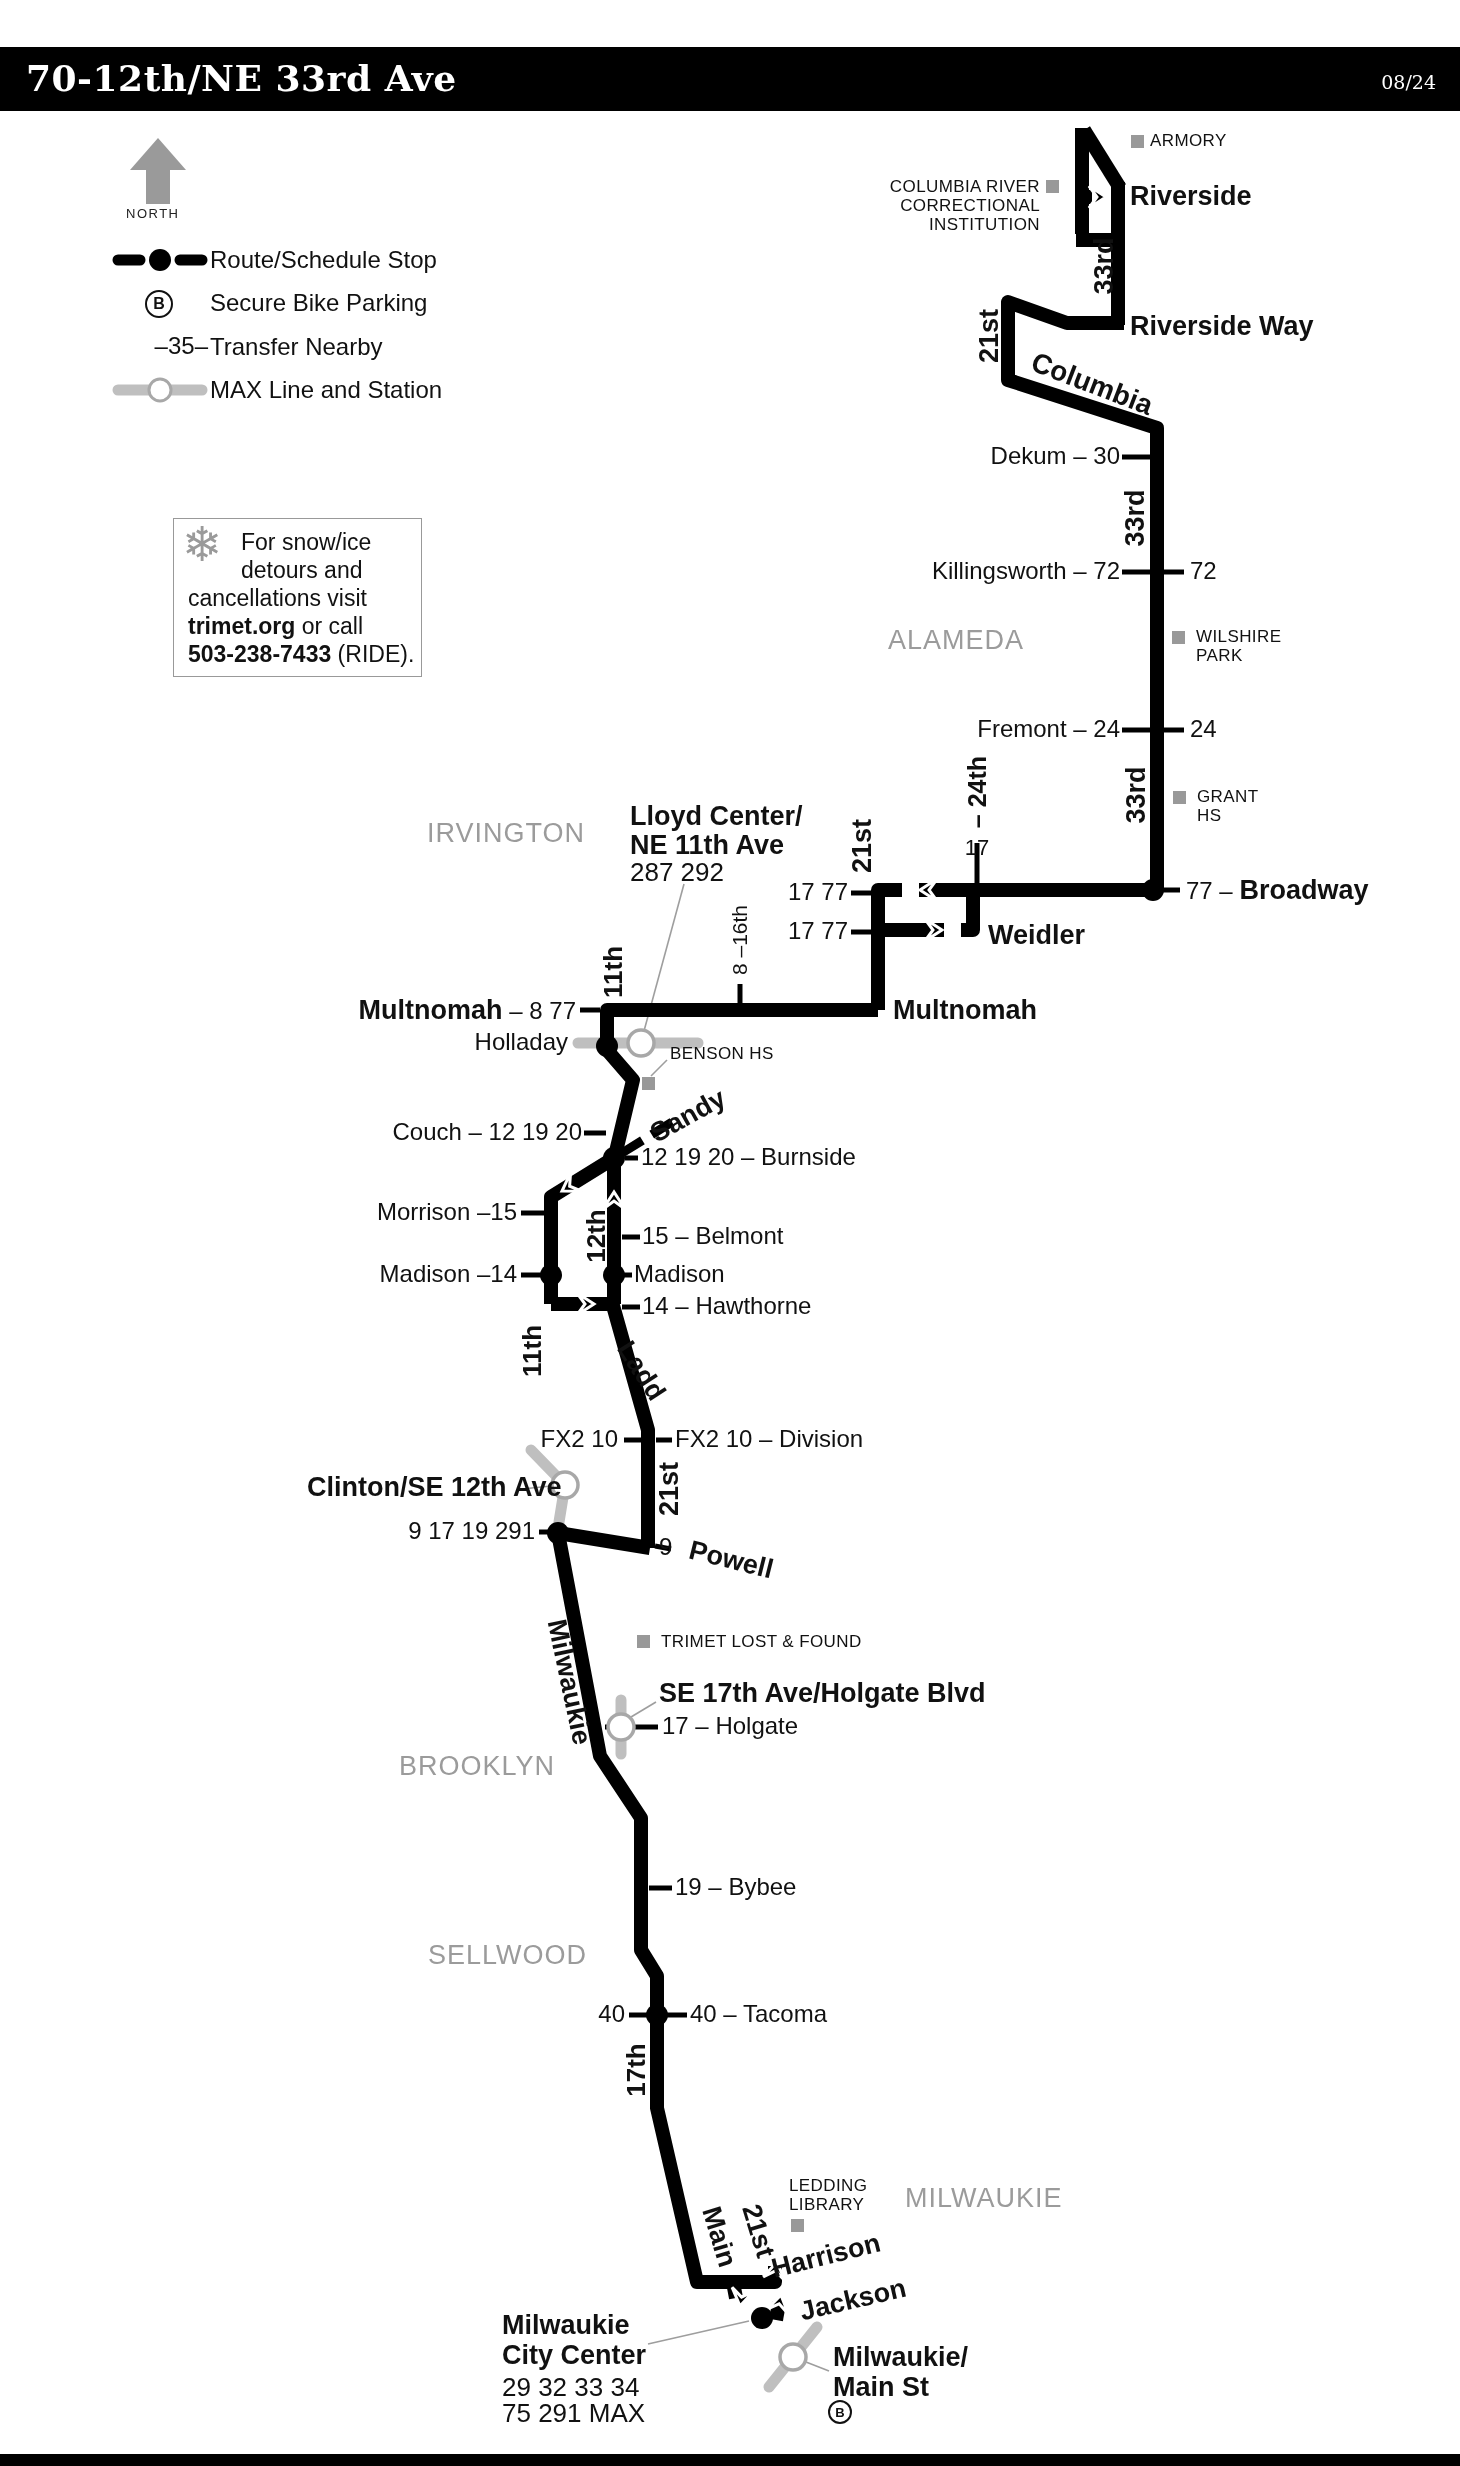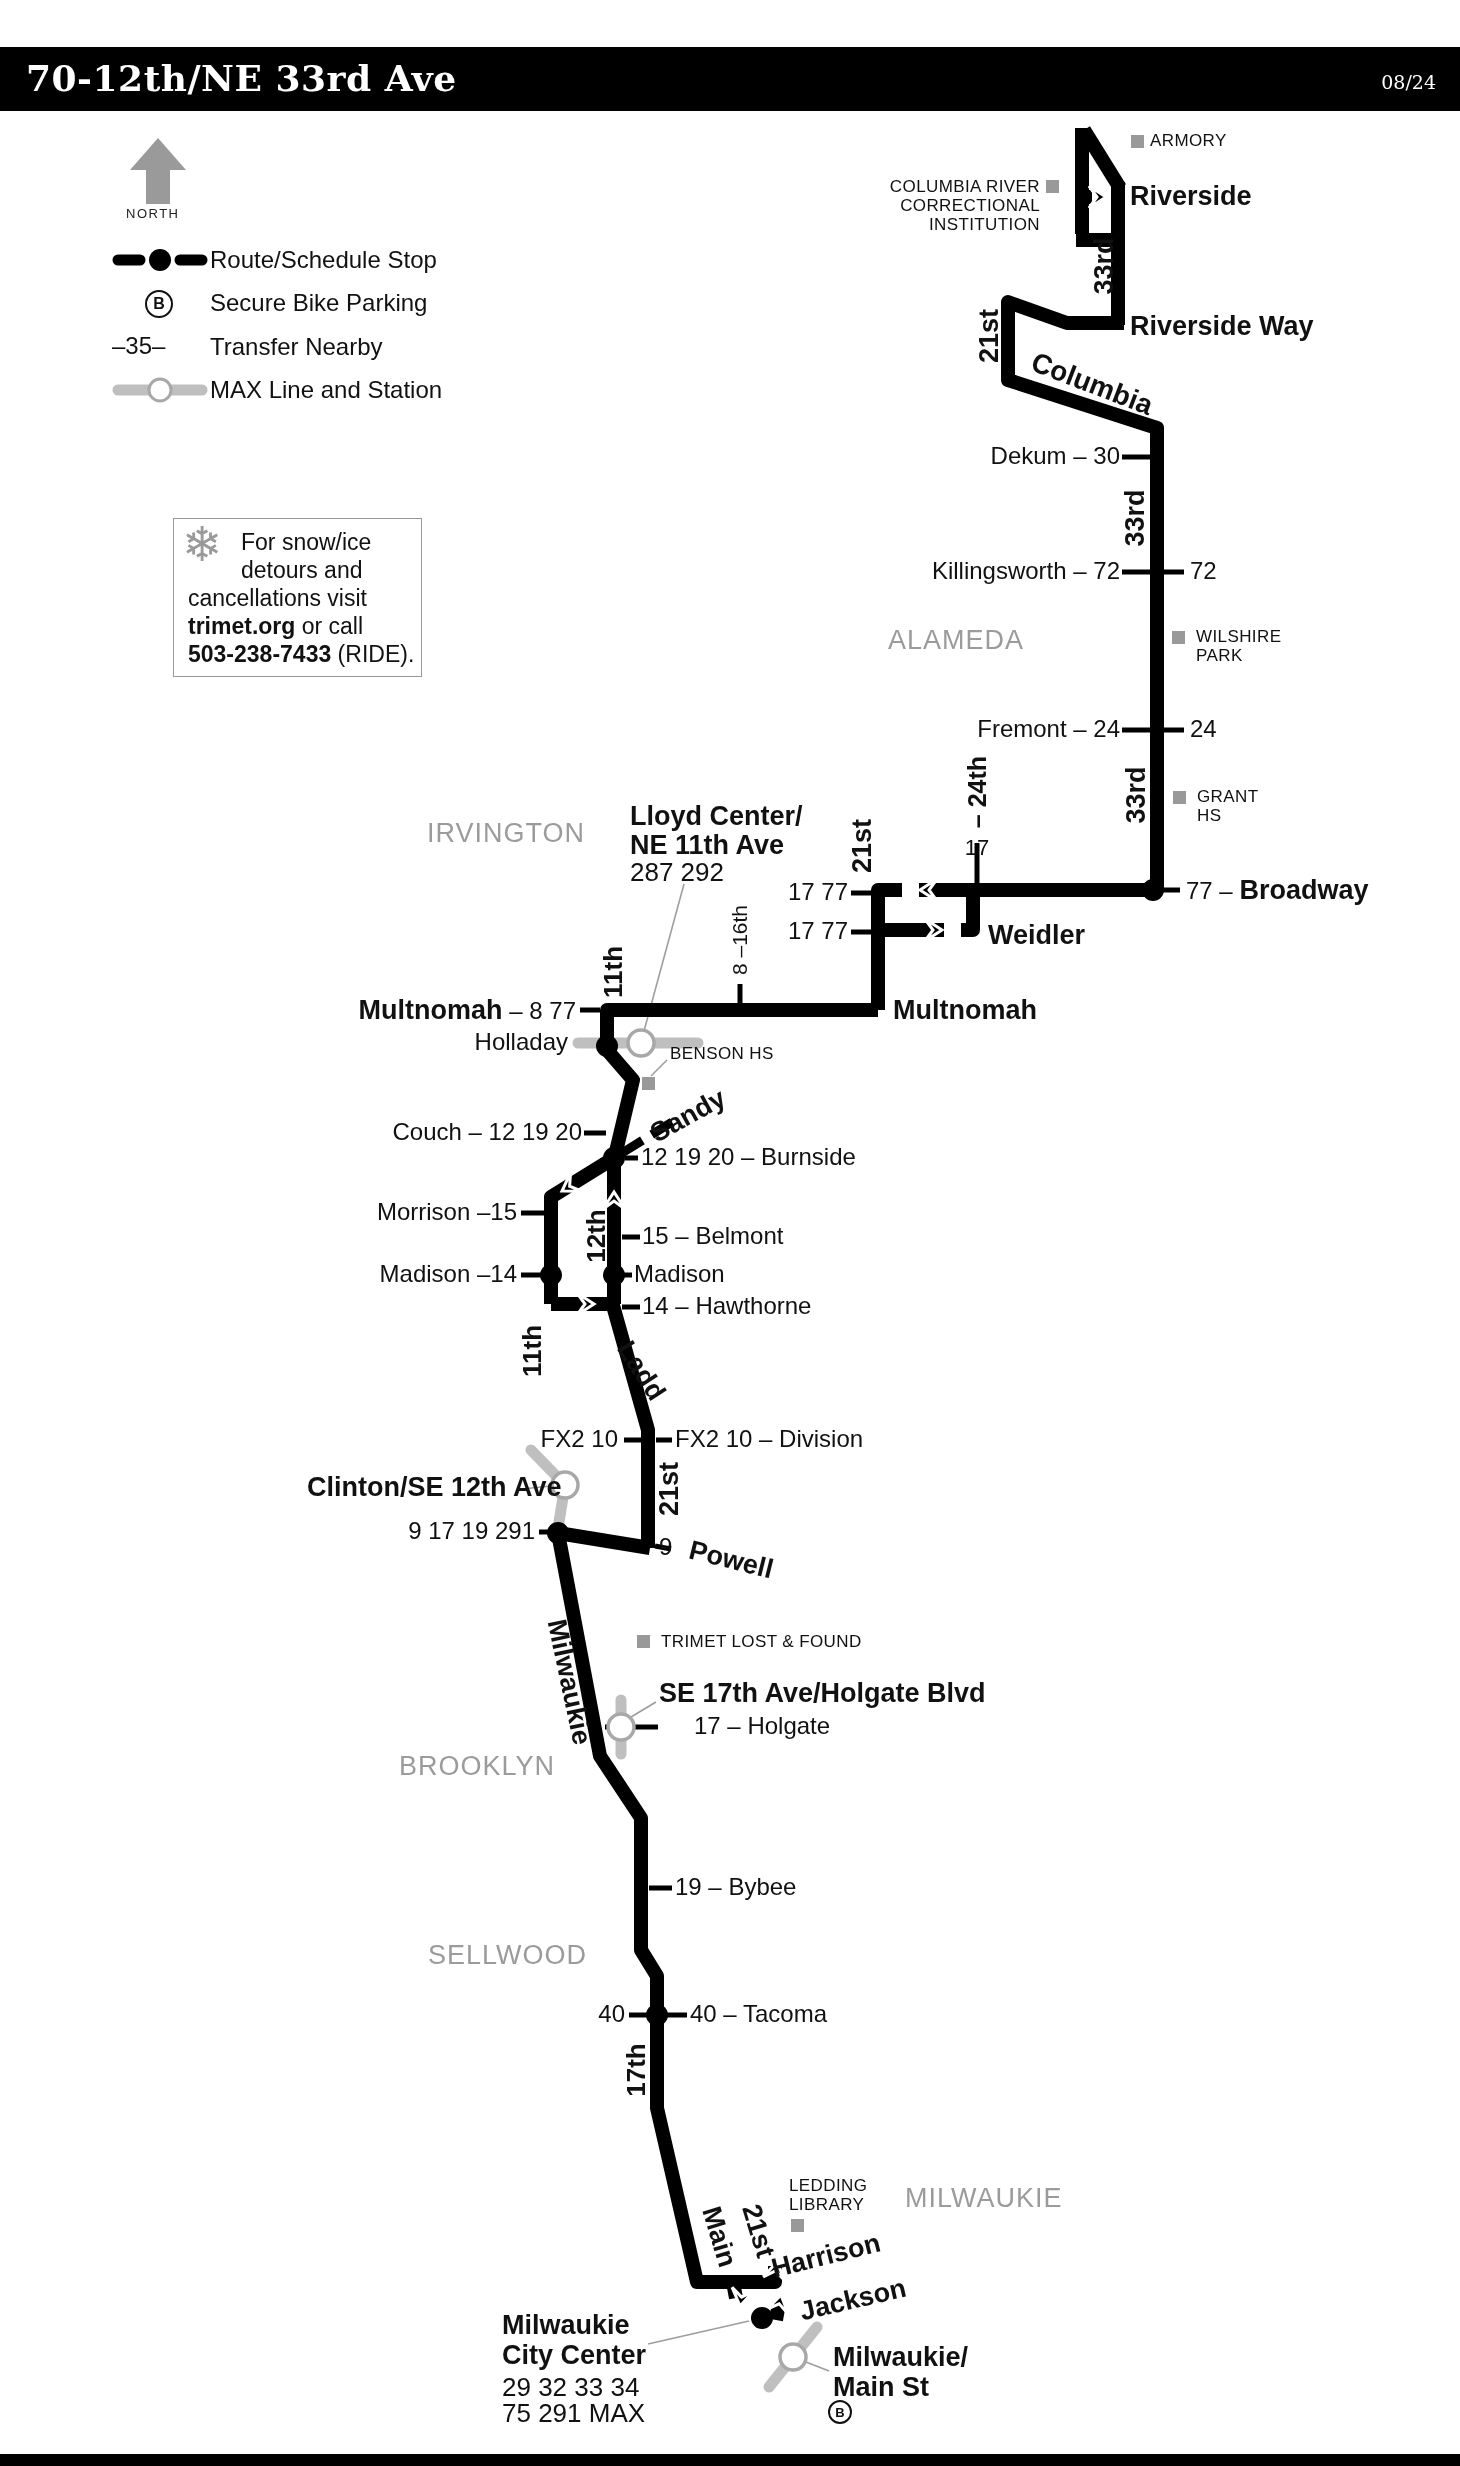--- a/index.html
+++ b/index.html
@@ -161,21 +161,21 @@
   <svg class="geo" style="left:112px;top:247px;" width="96" height="26">
     <path d="M6 13 L28 13" stroke="#000" stroke-width="11" stroke-linecap="round"></path>
     <circle cx="48" cy="13" r="11" fill="#000"></circle>
     <path d="M68 13 L90 13" stroke="#000" stroke-width="11" stroke-linecap="round"></path>
   </svg>
   <div class="leg-txt" style="top:246px;">Route/Schedule Stop</div>
   <div class="bike-ic" style="left:145px;top:290px;">
     <span>B</span>
   </div>
   <div class="leg-txt" style="top:289px;">Secure Bike Parking</div>
-  <div class="lb s" style="left:112px;top:333px;width:96px;text-align:left;">–35–</div>
+  <div class="lb s" style="left:112px;top:333px;width:96px;text-align:right;">–35–</div>
   <div class="leg-txt" style="top:333px;">Transfer Nearby</div>
   <svg class="geo" style="left:112px;top:377px;" width="96" height="26">
     <path d="M6 13 L90 13" stroke="#bfbfbf" stroke-width="11" stroke-linecap="round"></path>
     <circle cx="48" cy="13" r="11" fill="#fff" stroke="#a8a8a8" stroke-width="3"></circle>
   </svg>
   <div class="leg-txt" style="top:376px;">MAX Line and Station</div>
 
   <div class="notice">
     <div class="flake">❄</div>
     <div class="nl" style="left:67px;top:10px;">For snow/ice</div>
@@ -230,21 +230,21 @@
   <div class="lb s" style="left:642px;top:1223px;">15 – Belmont</div>
   <div class="lb s" style="right:943px;top:1261px;">Madison –14</div>
   <div class="lb s" style="left:634px;top:1261px;">Madison</div>
   <div class="lb s" style="left:642px;top:1293px;">14 – Hawthorne</div>
   <div class="lb s" style="right:842px;top:1426px;">FX2 10</div>
   <div class="lb s" style="left:675px;top:1426px;">FX2 10 – Division</div>
   <div class="lb b" style="left:307px;top:1472px;">Clinton/SE 12th Ave</div>
   <div class="lb s" style="right:925px;top:1518px;">9 17 19 291</div>
   <div class="lb s" style="left:659px;top:1534px;">9</div>
   <div class="lb b" style="left:659px;top:1678px;">SE 17th Ave/Holgate Blvd</div>
-  <div class="lb s" style="left:662px;top:1713px;margin-left:32px;">17 – Holgate</div>
+  <div class="lb s" style="left:662px;top:1713px;">17 – Holgate</div>
   <div class="lb s" style="left:675px;top:1874px;">19 – Bybee</div>
   <div class="lb s" style="right:835px;top:2001px;">40</div>
   <div class="lb s" style="left:690px;top:2001px;">40 – Tacoma</div>
   <div class="lb b" style="left:502px;top:2311px;line-height:1.1;">Milwaukie
 City Center</div>
   <div class="lb num2" style="left:502px;top:2373px;">29 32 33 34</div>
   <div class="lb num2" style="left:502px;top:2399px;">75 291 MAX</div>
   <div class="lb b" style="left:833px;top:2343px;line-height:1.1;">Milwaukie/
 Main St</div>
   <div class="bike-ic" style="left:828px;top:2400px;width:20px;height:20px;font-size:13px;border-width:2px;">

